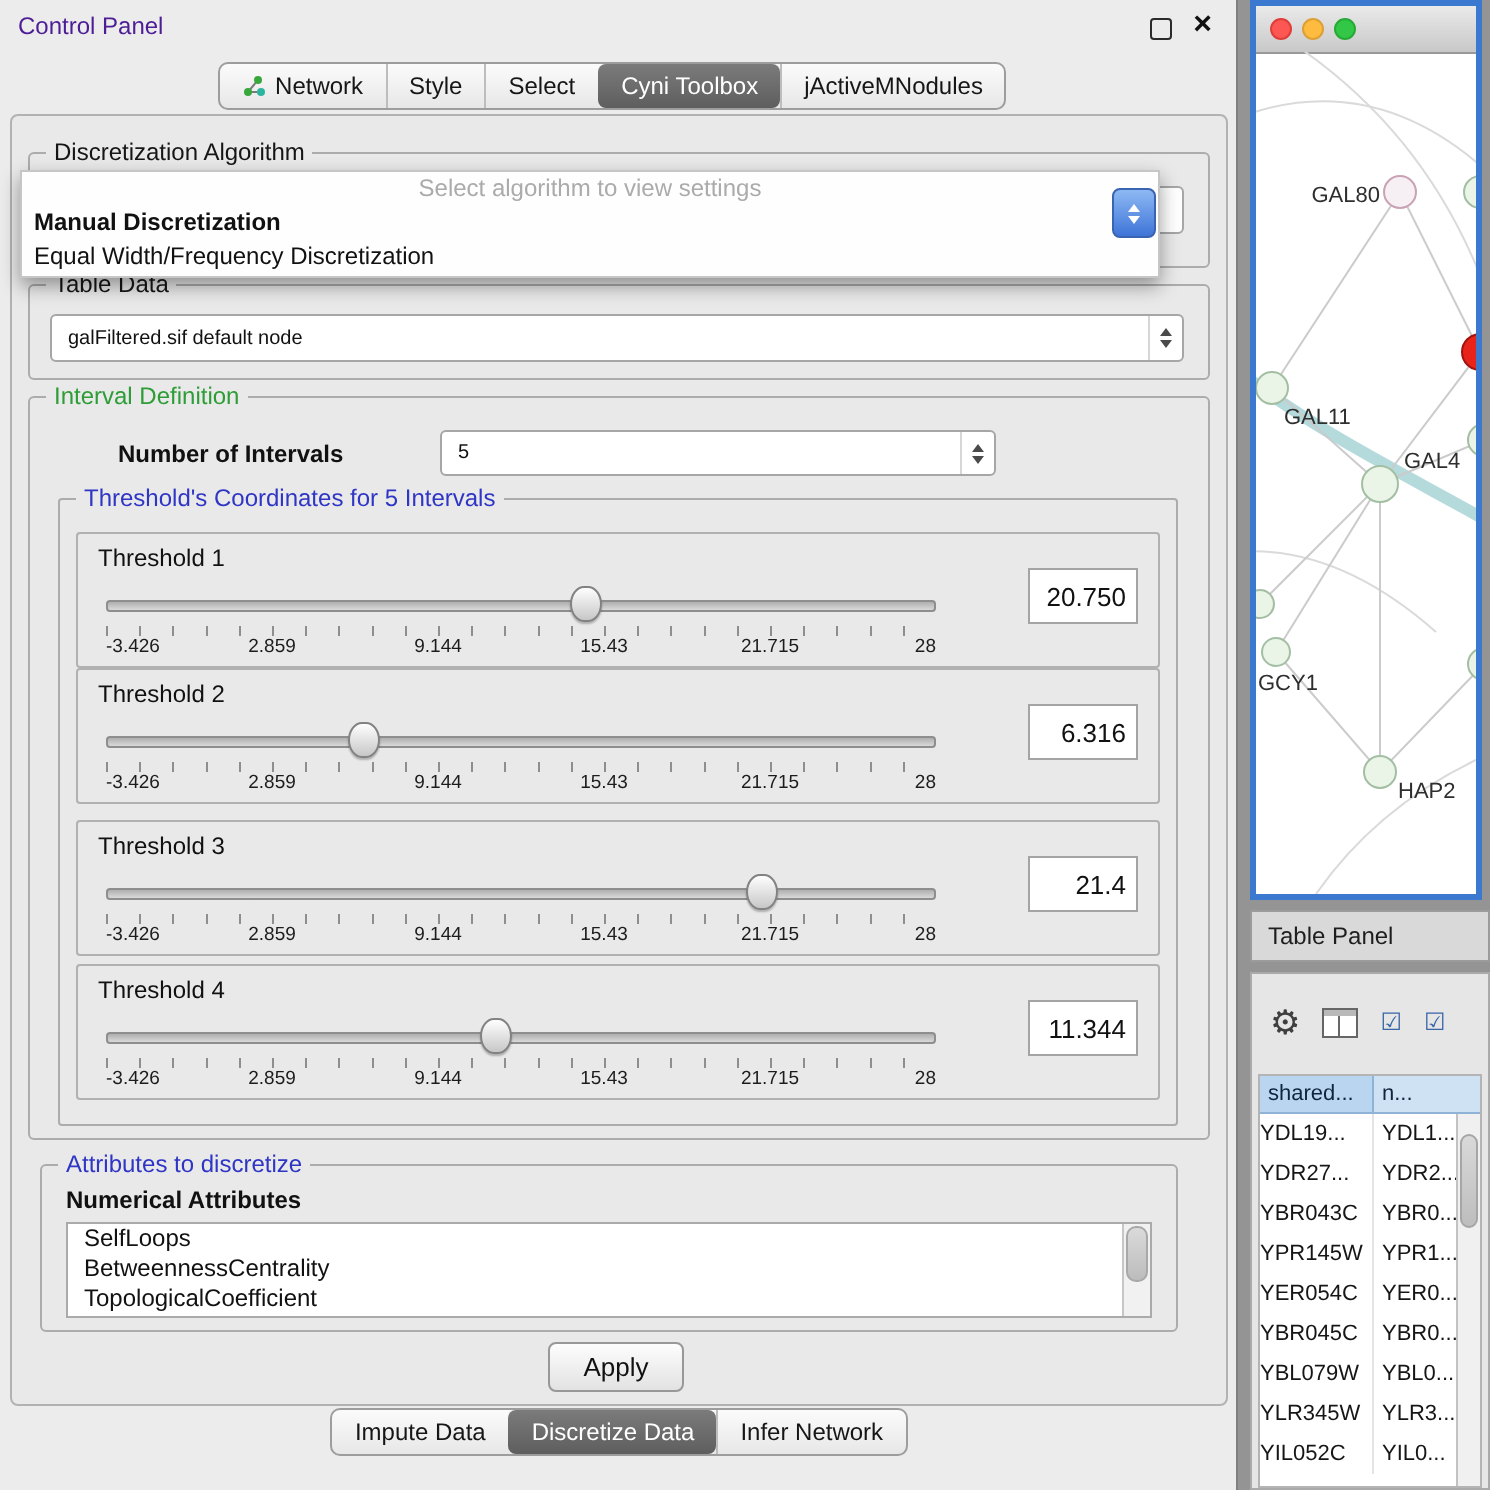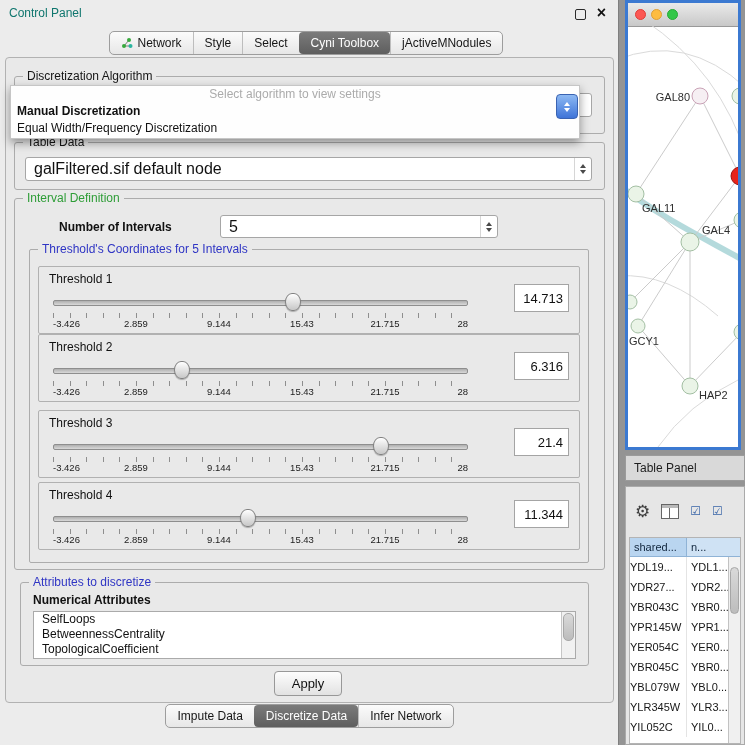--- a/index.html
+++ b/index.html
@@ -1,40 +1,40 @@
 <!DOCTYPE html>
 <html><head>
 <meta charset="utf-8">
 <style>
   html,body{margin:0;padding:0;}
   .root{position:relative;width:745px;height:745px;background:#949494;font-family:"Liberation Sans",sans-serif;overflow:hidden;}
 
   
   .cp{position:absolute;left:0;top:0;width:619px;height:745px;background:#ECECEC;border-right:1px solid #7F7F7F;box-sizing:border-box;}
   .cp-titlebar{position:absolute;left:0;top:0;right:0;height:26px;}
-  .cp-title{position:absolute;left:9px;top:6px;font-size:12px;color:#0f766e;}
+  .cp-title{position:absolute;left:9px;top:6px;font-size:12px;color:#4c1d95;}
   .btn-min{position:absolute;top:9px;right:32px;width:9px;height:9px;border:1.5px solid #2b2b2b;border-radius:2px;}
   .btn-close{position:absolute;top:4px;right:12px;font-size:16px;font-weight:bold;color:#111;}
 
   .cp-tabs{position:absolute;top:31px;left:0;right:6px;display:flex;justify-content:center;}
   .tabbar{display:flex;align-items:stretch;background:linear-gradient(#FBFBFB,#E7E7E7);border:1px solid #9D9D9D;border-radius:5px;height:22px;}
   .tab{display:flex;align-items:center;gap:5px;padding:0 11px;font-size:12px;color:#161616;white-space:nowrap;}
   .tab + .tab{border-left:1px solid #BDBDBD;}
   .tab.sel{background:linear-gradient(#7B7B7B,#5E5E5E);color:#fff;border-radius:4px;border-left-color:transparent;}
 
   .cp-main{position:absolute;left:5px;top:57px;width:607px;height:644px;background:#E9E9E9;border:1px solid #B2B2B2;border-radius:4px;}
 
   .group{position:absolute;border:1px solid #ACACAC;border-radius:3px;}
   .group-title{position:absolute;top:-8px;left:8px;background:#E9E9E9;padding:0 4px;font-size:12px;color:#161616;white-space:nowrap;}
   .group-title.green{color:#2E9D37;}
   .group-title.blue{color:#2F35C4;}
 
   
   .combo{background:#fff;border:1px solid #A6A6A6;border-radius:3px;display:flex;align-items:center;box-sizing:border-box;}
-  .combo-text{flex:1;font-size:16px;padding-left:8px;color:#111;white-space:nowrap;overflow:hidden;}
+  .combo-text{flex:1;font-size:10px;padding-left:8px;color:#111;white-space:nowrap;overflow:hidden;}
   .combo-arrows{width:16px;height:100%;display:flex;flex-direction:column;align-items:center;justify-content:center;gap:2px;border-left:1px solid #D6D6D6;}
   .tri-up{width:0;height:0;border-left:3px solid transparent;border-right:3px solid transparent;border-bottom:4px solid #4a4a4a;}
   .tri-down{width:0;height:0;border-left:3px solid transparent;border-right:3px solid transparent;border-top:4px solid #4a4a4a;}
 
   #g-algo{left:8px;top:18px;width:589px;height:56px;}
   #g-algo .combo{position:absolute;left:10px;top:16px;right:12px;height:24px;}
 
   #algo-popup{position:absolute;left:10px;top:85px;width:568px;height:52px;background:#FEFEFE;border:1px solid #C6C6C6;box-shadow:0 4px 9px rgba(0,0,0,0.38);z-index:50;}
   .popup-row{height:17px;line-height:17px;font-size:12px;padding:0 6px;color:#111;}
   .popup-row.prompt{color:#ABABAB;text-align:center;}
@@ -185,21 +185,21 @@
               <div class="ticks"></div>
               <div class="scale-row">
                   <span class="scale-label first" style="left: 0%;">-3.426</span>
                   <span class="scale-label" style="left: 20%;">2.859</span>
                   <span class="scale-label" style="left: 40%;">9.144</span>
                   <span class="scale-label" style="left: 60%;">15.43</span>
                   <span class="scale-label" style="left: 80%;">21.715</span>
                   <span class="scale-label last" style="left: 100%;">28</span>
                 </div>
             </div>
-            <div class="th-value">14.713</div>
+            <div class="th-value">20.750</div>
           </div>
 
           <div class="th-panel t1">
             <span class="th-label">Threshold 2</span>
             <div class="slider">
               <div class="track"></div>
               <div class="thumb" style="left: 30.9998%;"></div>
               <div class="ticks"></div>
               <div class="scale-row">
                   <span class="scale-label first" style="left: 0%;">-3.426</span>

